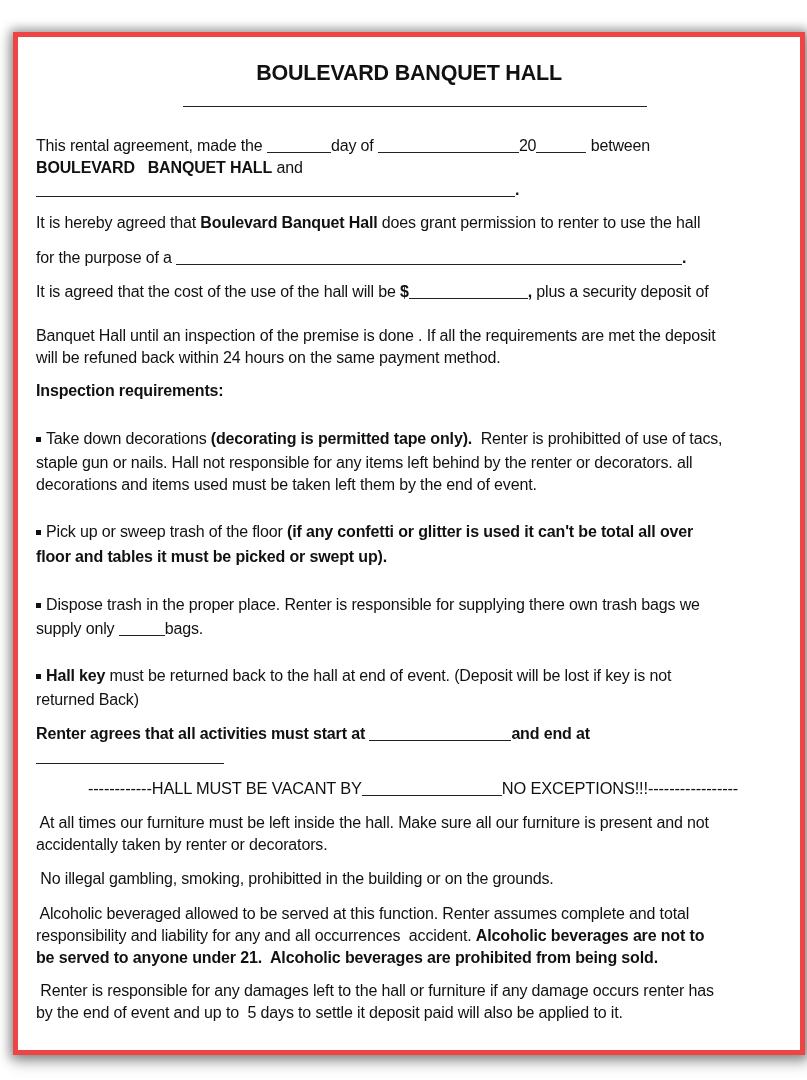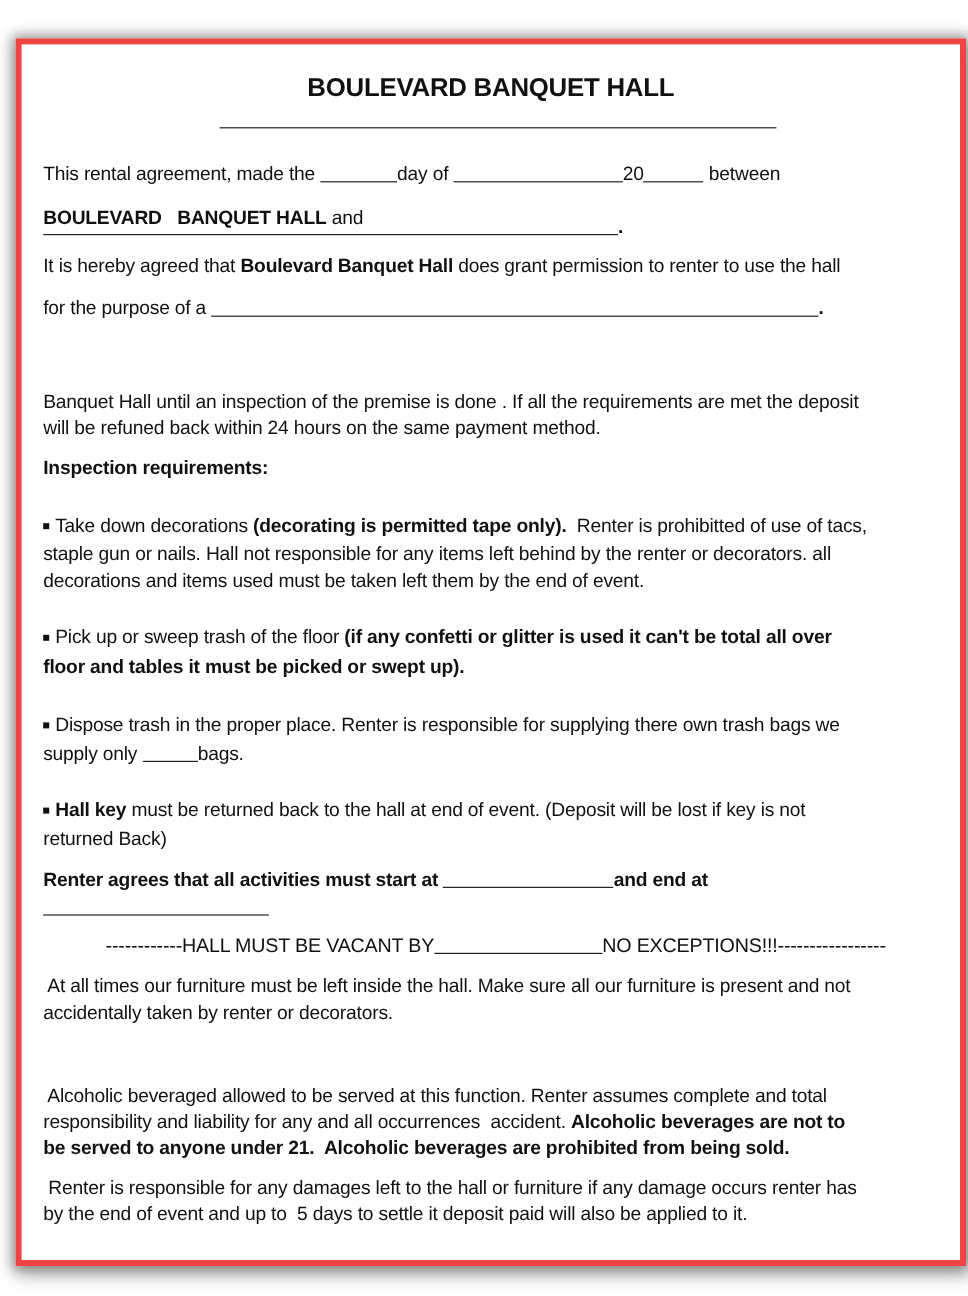--- a/index.html
+++ b/index.html
@@ -79,26 +79,27 @@
 </style>
 </head>
 <body>
 
 <div class="page">
 
   <div class="title">BOULEVARD BANQUET HALL</div>
   <div class="center-rule"></div>
 
   <div class="line" style="top:99px"><span>This rental agreement, made the </span><span class="blank" style="width:64px"></span><span>day of </span><span class="blank" style="width:141px"></span><span>20</span><span class="blank" style="width:50px"></span><span> between</span></div>
-  <div class="line" style="top:136px"><span class="b">BOULEVARD   BANQUET HALL</span><span> and</span></div>
+  <div class="line" style="top:121px"><span class="b">BOULEVARD   BANQUET HALL</span><span> and</span></div>
   <div class="line" style="top:143px"><span class="blank" style="width:479px"></span><span class="b">.</span></div>
 
   <div class="line" style="top:176px"><span>It is hereby agreed that </span><span class="b">Boulevard Banquet Hall</span><span> does grant permission to renter to use the hall</span></div>
   <div class="line" style="top:211px"><span>for the purpose of a </span><span class="blank" style="width:506px"></span><span class="b">.</span></div>
 
+  <div class="line" style="top:245px"><span>It is agreed that the cost of the use of the hall will be </span><span class="b">$</span><span class="blank" style="width:119px"></span><span class="b">,</span><span> plus a security deposit of</span></div>
   <div class="line" style="top:289px">Banquet Hall until an inspection of the premise is done . If all the requirements are met the deposit</div>
   <div class="line" style="top:311px">will be refuned back within 24 hours on the same payment method.</div>
 
   <div class="line b" style="top:344px">Inspection requirements:</div>
 
   <div class="line" style="top:392px"><span class="bullet"></span><span>Take down decorations </span><span class="b">(decorating is permitted tape only).</span><span>  Renter is prohibitted of use of tacs,</span></div>
   <div class="line" style="top:416px">staple gun or nails. Hall not responsible for any items left behind by the renter or decorators. all</div>
   <div class="line" style="top:438px">decorations and items used must be taken left them by the end of event.</div>
 
   <div class="line" style="top:485px"><span class="bullet"></span><span>Pick up or sweep trash of the floor </span><span class="b">(if any confetti or glitter is used it can't be total all over</span></div>
@@ -111,20 +112,21 @@
   <div class="line" style="top:653px">returned Back)</div>
 
   <div class="line b" style="top:687px"><span>Renter agrees that all activities must start at </span><span class="blank" style="width:142px"></span><span>and end at</span></div>
   <div class="line" style="top:710px"><span class="blank" style="width:188px"></span></div>
 
   <div class="vacant"><span>------------</span><span>HALL MUST BE VACANT BY</span><span class="blank" style="width:140px"></span><span>NO EXCEPTIONS!!!</span><span>-----------------</span></div>
 
   <div class="line" style="top:776px"> At all times our furniture must be left inside the hall. Make sure all our furniture is present and not</div>
   <div class="line" style="top:798px">accidentally taken by renter or decorators.</div>
 
+  <div class="line" style="top:832px"> No illegal gambling, smoking, prohibitted in the building or on the grounds.</div>
 
   <div class="line" style="top:867px"> Alcoholic beveraged allowed to be served at this function. Renter assumes complete and total</div>
   <div class="line" style="top:889px"><span>responsibility and liability for any and all occurrences  accident. </span><span class="b">Alcoholic beverages are not to</span></div>
   <div class="line b" style="top:911px">be served to anyone under 21.  Alcoholic beverages are prohibited from being sold.</div>
 
   <div class="line" style="top:944px"> Renter is responsible for any damages left to the hall or furniture if any damage occurs renter has</div>
   <div class="line" style="top:966px">by the end of event and up to  5 days to settle it deposit paid will also be applied to it.</div>
 
 </div>
 

